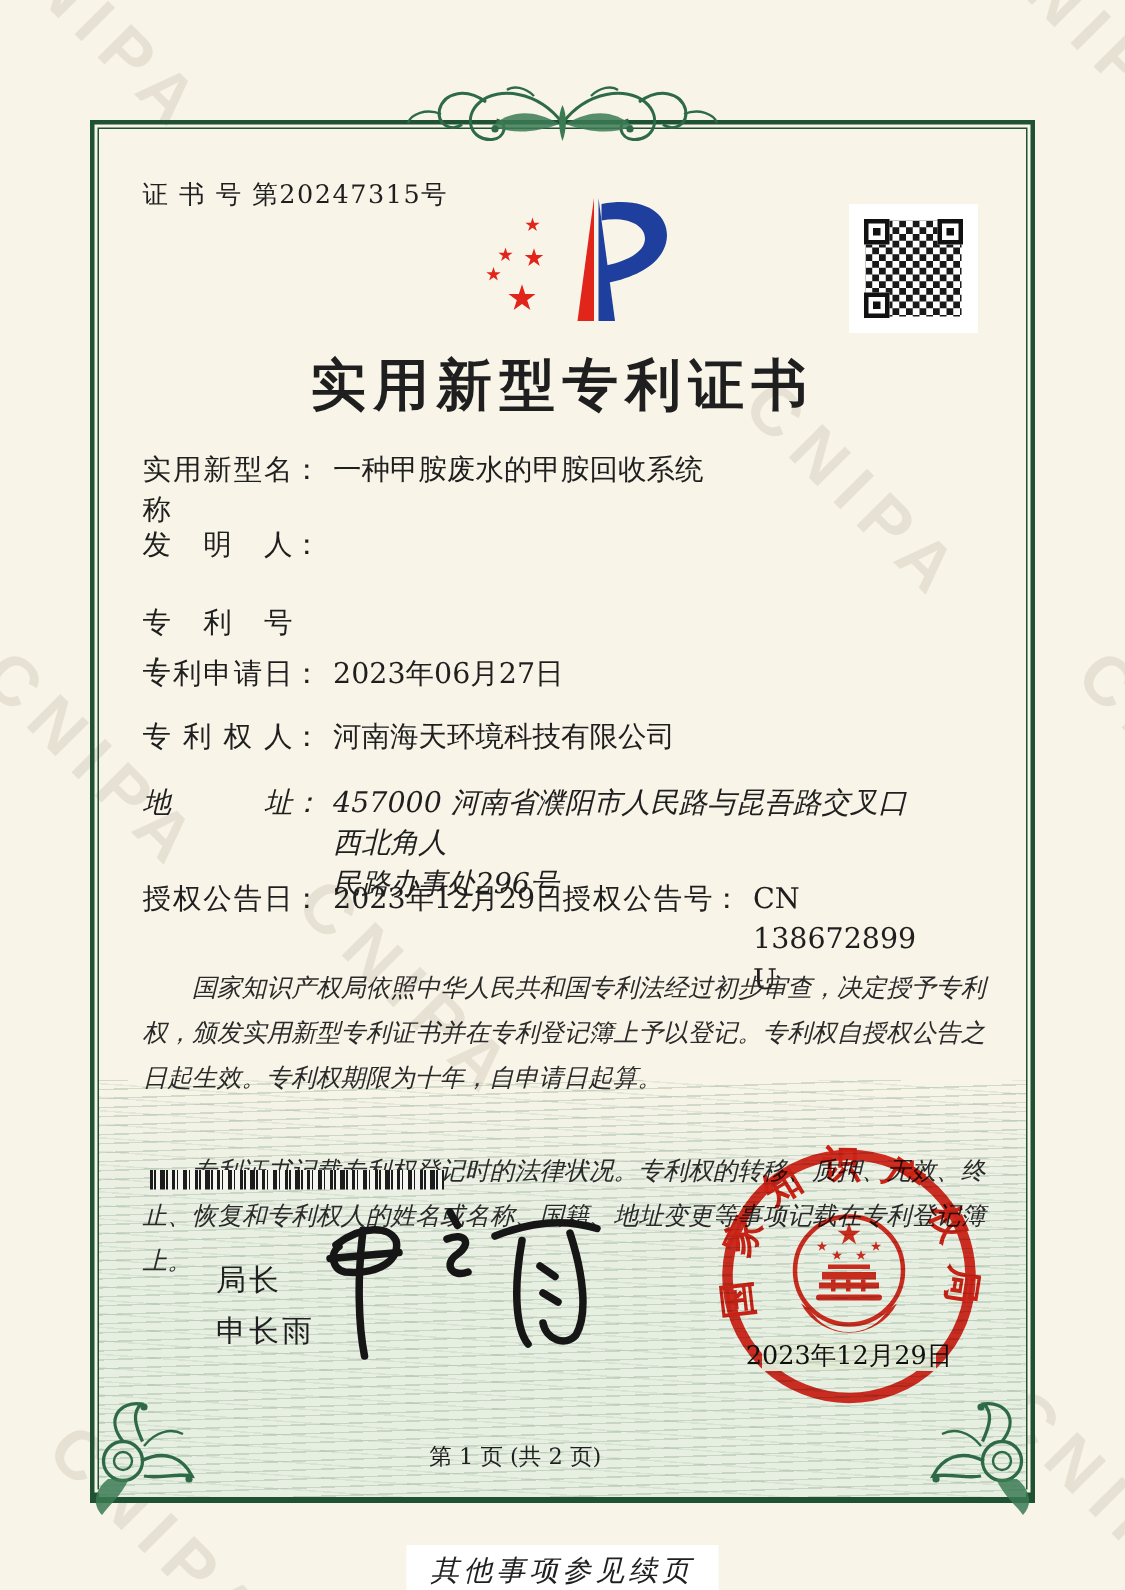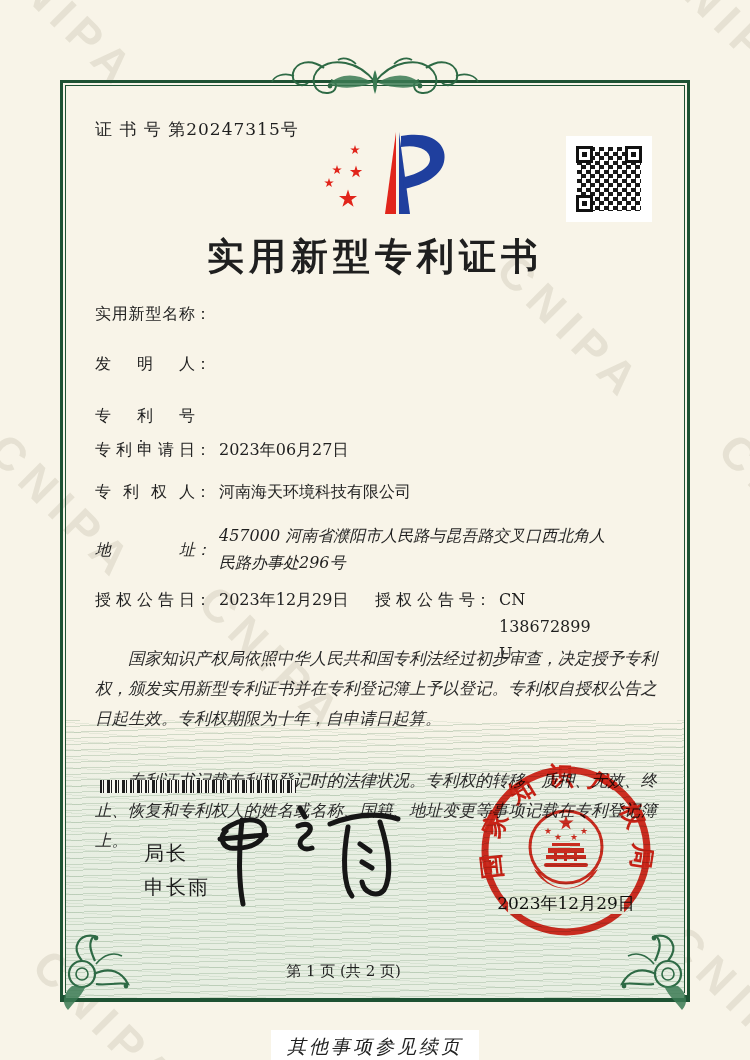--- a/index.html
+++ b/index.html
@@ -40,21 +40,21 @@
     background:repeating-conic-gradient(#191919 0 25%, #fff 0 50%) 0 0/9px 9px;
   }
   .finder { position:absolute; width:17px; height:17px; background:#fff; border:3px solid #111; }
   .finder::after { content:""; position:absolute; left:3px; top:3px; width:5px; height:5px; background:#111; }
   .f-tl { left:-1px; top:-1px; } .f-tr { right:-1px; top:-1px; } .f-bl { left:-1px; bottom:-1px; }
   .title {
     position:absolute; left:0; top:232px; width:750px; text-align:center;
     font-size:37px; font-weight:bold; letter-spacing:5px;
   }
   
-  .field { position:absolute; left:95px; display:flex; font-size:16px; line-height:27px;align-items:center; }
+  .field { position:absolute; left:95px; display:flex; font-size:19px; line-height:27px; }
   .flabel { display:inline-block; width:100px; text-align:justify; text-align-last:justify; flex:none; }
   .fcolon { flex:none; margin-right:8px; }
   .fvalue { white-space:pre-line; max-width:400px; }
   .f-name   { top:300px; }
   .f-inv    { top:350px; }
   .f-pno    { top:402px;flex-direction:column; }
   .f-fdate  { top:436px; }
   .f-owner  { top:478px; }
   .f-addr   { top:522px;font-style:italic; }
   .f-grant  { top:572px;margin-top:14px; }
@@ -170,20 +170,21 @@
     <div class="finder f-tr"></div>
     <div class="finder f-bl"></div>
   </div>
 </div>
 
 <div class="title">实用新型专利证书</div>
 
 <div class="field f-name">
   <span class="flabel">实用新型名称</span>
   <span class="fcolon">：</span>
+  <span class="fvalue">一种甲胺废水的甲胺回收系统</span>
 </div>
 <div class="field f-inv">
   <span class="flabel">发明人</span>
   <span class="fcolon">：</span>
 </div>
 <div class="field f-pno">
   <span class="flabel">专利号</span>
   <span class="fcolon">：</span>
 </div>
 <div class="field f-fdate">

